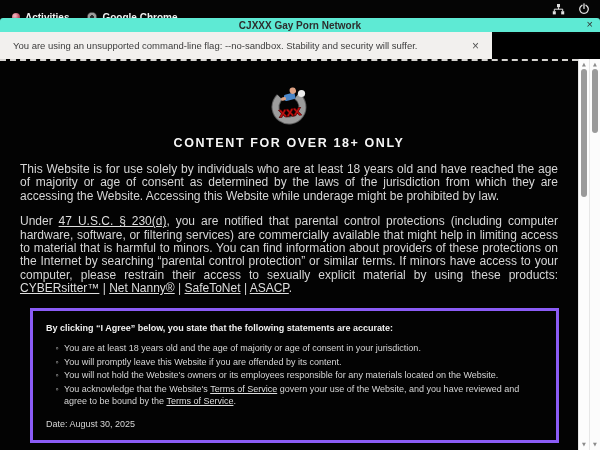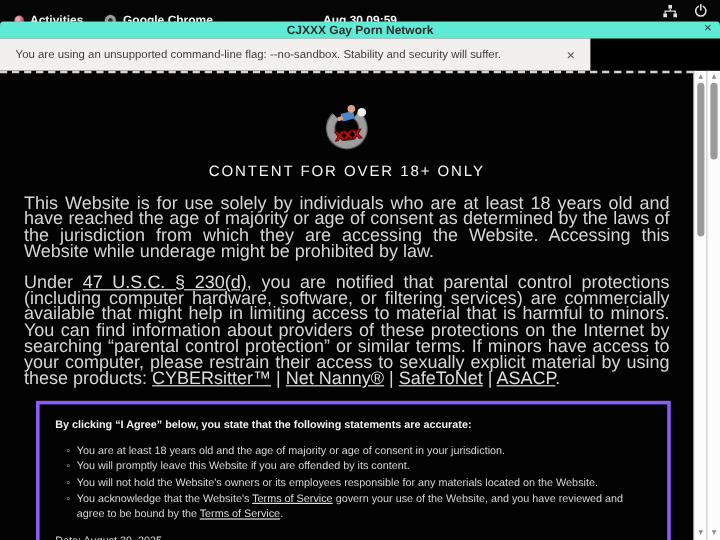--- a/index.html
+++ b/index.html
@@ -31,22 +31,22 @@
   .infobar { position:absolute; top:32px; left:0; width:492px; height:27px; background:#f2f0ee;
              display:flex; align-items:center; }
   .infobar .msg { font-size:9.5px; color:#3c3c3c; padding-left:13px; }
   .ib-close { position:absolute; right:13px; font-size:12px; color:#555; cursor:pointer; line-height:1; }
 
   
   .content { position:absolute; top:59px; left:0; width:578px; height:391px; background:#030303;
              border-top:2px dashed #d6d4d1; color:#d6d6d6; overflow:hidden; }
   .logo { width:46px; height:46px; margin:22px auto 0 auto; }
   .heading { text-align:center; color:#f7f7f7; font-size:12.5px; letter-spacing:1.6px;
-             margin-top:7px; font-weight:400; }
-  .para { font-size:15px; line-height:13.4px; text-align:justify; margin:12px 20px 0 20px; color:#d6d6d6; }
+             margin-top:7px; font-weight:700; }
+  .para { font-size:12px; line-height:13.4px; text-align:justify; margin:12px 20px 0 20px; color:#d6d6d6; }
   .para:first-of-type { margin-top:13px; }
   a.lnk { color:#dedede; text-decoration:underline; cursor:pointer; }
 
   .agreement-box { margin:12px 19px 0 30px; border:3px solid #8b5cf6; padding:11px 13px 10px 13px;
                    font-size:9px; line-height:12.5px; }
   .agreement-box .bold { font-weight:700; color:#f0f0f0; }
   .agreement-box ul { list-style:none; margin:8px 0 0 4px; }
   .agreement-box li { display:flex; margin-bottom:1px; }
   .agreement-box li .marker { width:14px; flex:0 0 14px; text-align:center; color:#cfcfcf; }
   .agreement-box li .li-text { flex:1; }
@@ -70,23 +70,20 @@
 <div class="topbar">
   <div class="topbar-left">
     <div class="tb-item">
       <span class="rec-dot"></span>
       <span>Activities</span>
     </div>
     <div class="tb-item">
       <span class="chrome-ico"></span>
       <span>Google Chrome</span>
     </div>
-  </div>
-  <div class="topbar-clock">
-    <span>Aug 30 09:59</span>
   </div>
   <div class="topbar-right">
     <span>
       <svg width="13" height="11" viewBox="0 0 13 11">
         <rect x="5" y="0" width="3" height="3.2" fill="#e0e0e0"></rect>
         <rect x="0.8" y="7.2" width="3" height="3.2" fill="#e0e0e0"></rect>
         <rect x="9.2" y="7.2" width="3" height="3.2" fill="#e0e0e0"></rect>
         <path d="M6.5 3.2v2 M2.3 7.2V5.2h8.4v2" stroke="#e0e0e0" stroke-width="1" fill="none"></path>
       </svg>
     </span>

